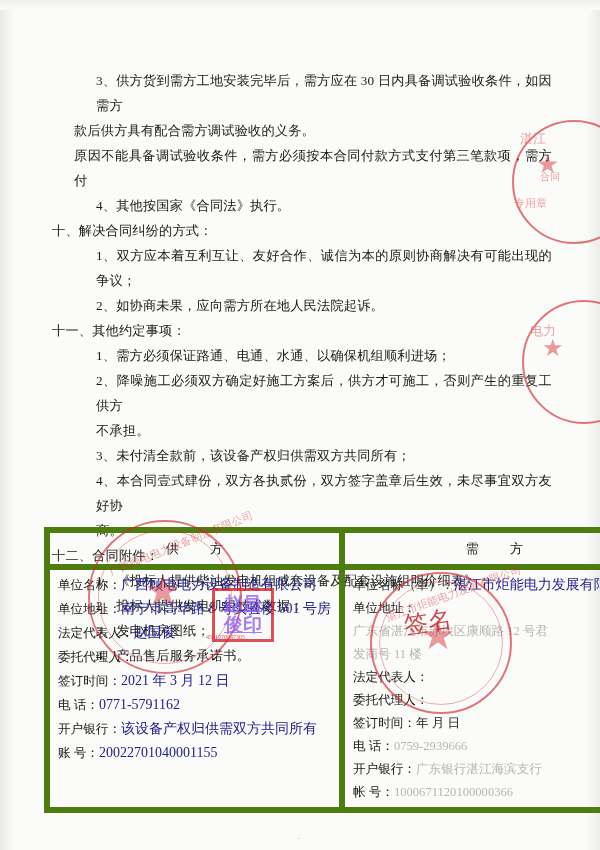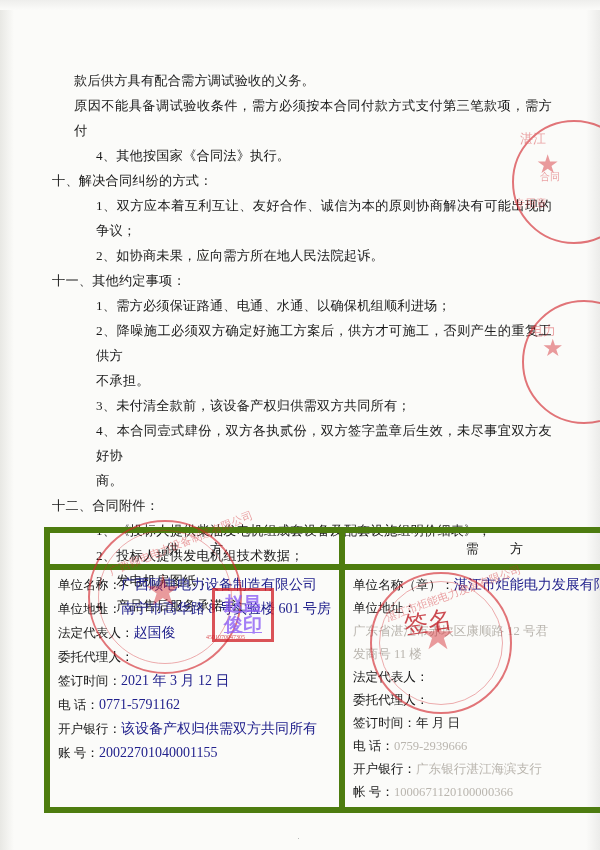--- a/index.html
+++ b/index.html
@@ -145,20 +145,21 @@
 </style>
 </head>
 <body>
 
 <div class="page">
   <div class="scan-edge-left"></div>
   <div class="scan-edge-right"></div>
   <div class="scan-edge-top"></div>
 
   <div class="content">
+    <p class="line indent3">3、供方货到需方工地安装完毕后，需方应在 30 日内具备调试验收条件，如因需方</p>
     <p class="line indent2">款后供方具有配合需方调试验收的义务。</p>
     <p class="line indent2">原因不能具备调试验收条件，需方必须按本合同付款方式支付第三笔款项，需方付</p>
     <p class="line indent3">4、其他按国家《合同法》执行。</p>
     <p class="line indent1">十、解决合同纠纷的方式：</p>
     <p class="line indent3">1、双方应本着互利互让、友好合作、诚信为本的原则协商解决有可能出现的争议；</p>
     <p class="line indent3">2、如协商未果，应向需方所在地人民法院起诉。</p>
     <p class="line indent1">十一、其他约定事项：</p>
     <p class="line indent3">1、需方必须保证路通、电通、水通、以确保机组顺利进场；</p>
     <p class="line indent3">2、降噪施工必须双方确定好施工方案后，供方才可施工，否则产生的重复工供方</p>
     <p class="line indent3">不承担。</p>

